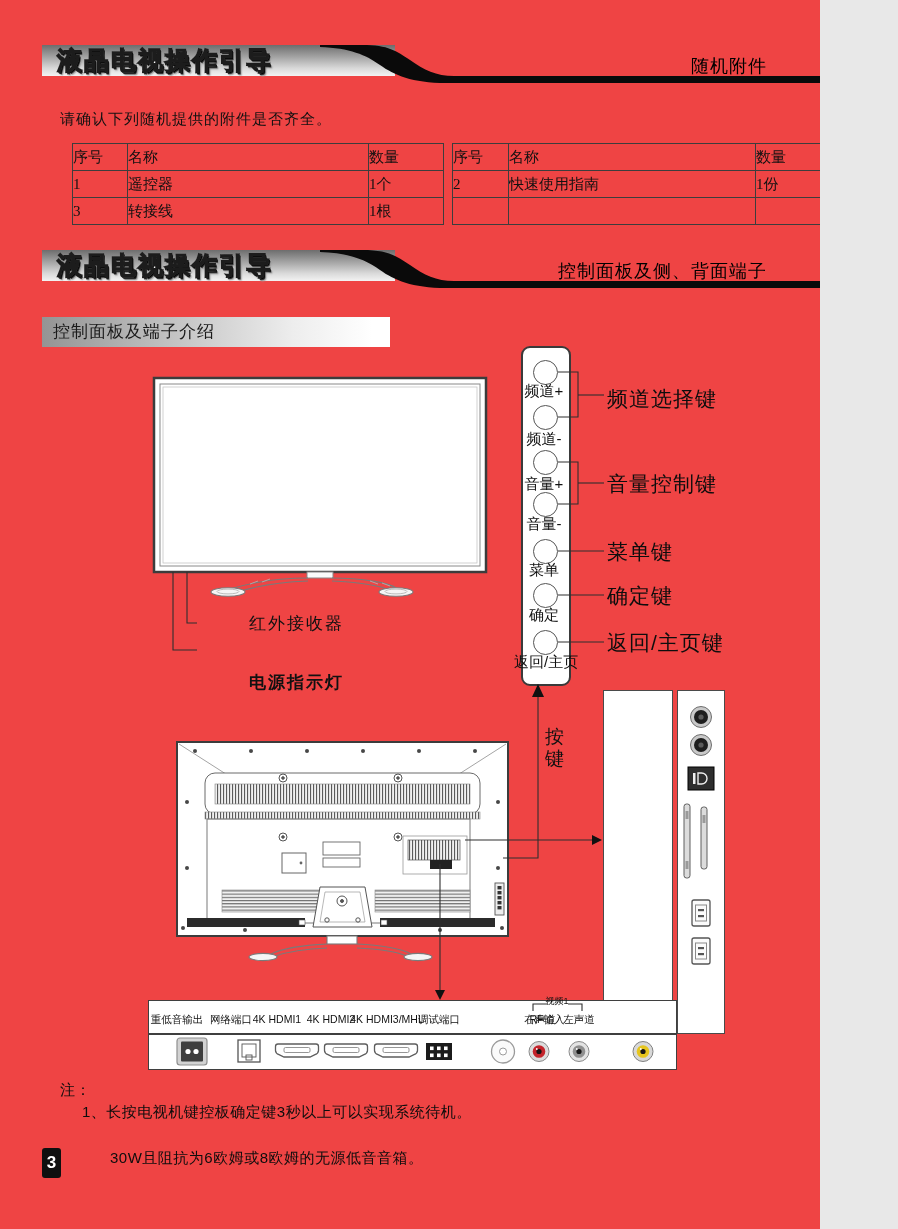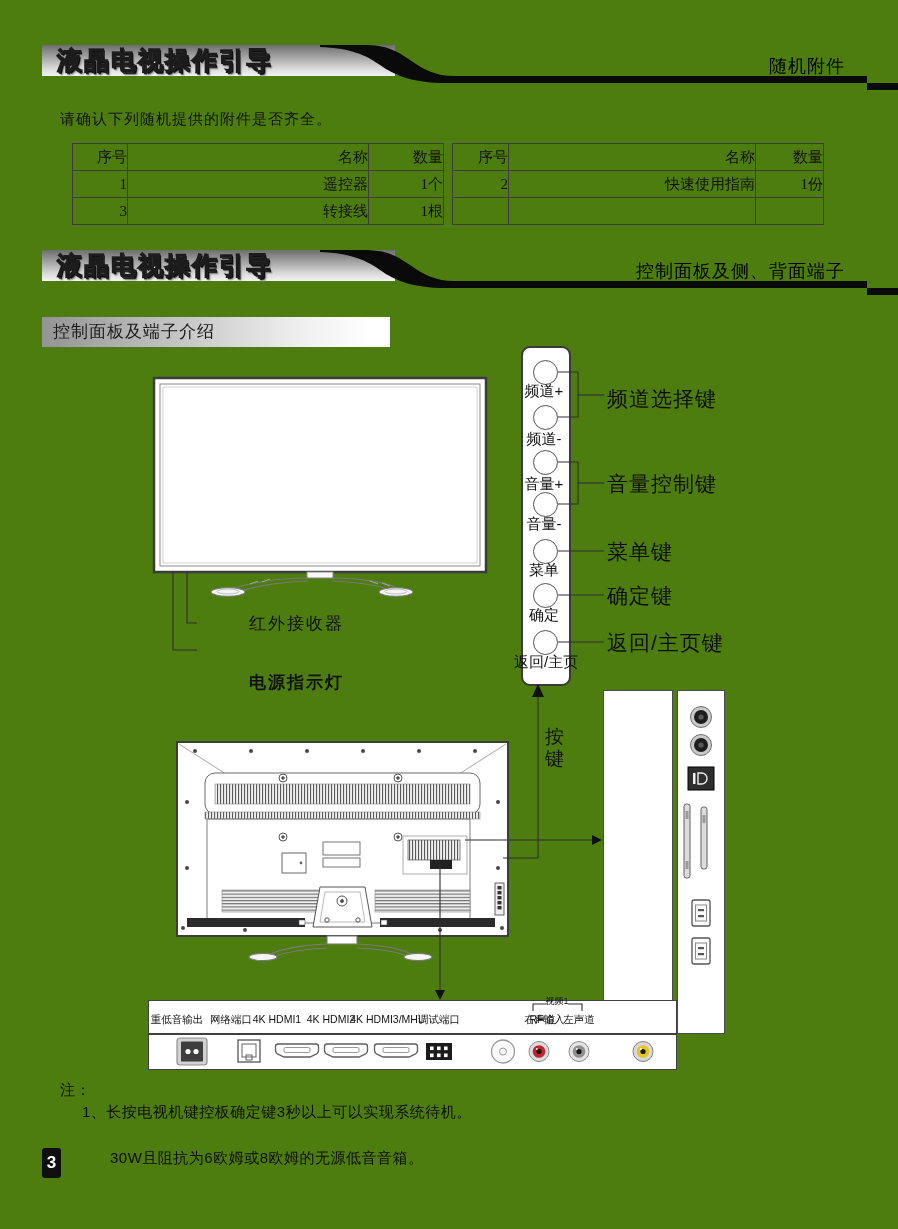--- a/index.html
+++ b/index.html
@@ -1,31 +1,31 @@
 <!DOCTYPE html>
 <html><head>
 <meta charset="utf-8">
 <style>
   html,body{margin:0;padding:0;background:#e8e8e8;}
-  .page{position:relative;width:898px;height:1229px;background:#4d7c0f;overflow:hidden;
+  .page{position:relative;width:820px;height:1229px;background:#ef4444;overflow:hidden;
         font-family:"Liberation Sans","DejaVu Sans",sans-serif;color:#111;}
   .abs{position:absolute;white-space:nowrap;line-height:1;}
   
   .banner-title{font-size:25px;font-weight:bold;letter-spacing:2px;color:#fff;
     -webkit-text-stroke:1.2px #1c1c1c;
     text-shadow:1px 1px 0 #000,1.5px 1.5px 0 #333,2.5px 2.5px 1.5px #9a9a9a;}
   .banner-right{font-size:18px;font-weight:500;color:#000;letter-spacing:1px;}
   .section-bar{width:348px;height:30px;line-height:30px;padding-left:11px;box-sizing:border-box;
     font-size:17px;font-weight:400;letter-spacing:1px;color:#1a1a1a;
     background:linear-gradient(to right,#949494,#c6c6c6 40%,#ededed 72%,#ffffff 95%);}
   .intro{font-family:"Liberation Serif","DejaVu Serif",serif;font-size:15px;letter-spacing:1px;}
   
   table.acc{border-collapse:collapse;table-layout:fixed;
     font-family:"Liberation Serif","DejaVu Serif",serif;font-size:15px;}
-  table.acc td{border:1.2px solid #3d3d3d;height:26px;text-align:right;padding:0;overflow:hidden;}
+  table.acc td{border:1.2px solid #3d3d3d;height:26px;text-align:left;padding:0;overflow:hidden;}
   
   .panel{border:2px solid #3a3a3a;border-radius:9px;background:#fff;}
   .pbtn{border:1.5px solid #555;border-radius:50%;width:23px;height:23px;background:#fff;}
   .pbl{font-size:15px;text-align:center;color:#111;}
   .callout{font-size:21px;font-weight:500;letter-spacing:1px;color:#0d0d0d;text-align:center;}
   .keys-label{font-size:19px;font-weight:500;line-height:22px;text-align:center;}
   .front-label{font-size:17px;font-weight:500;letter-spacing:2px;margin-left:48px;}
   
   .sidebox{border:1.2px solid #4a4a4a;background:#fff;box-sizing:border-box;}
   

